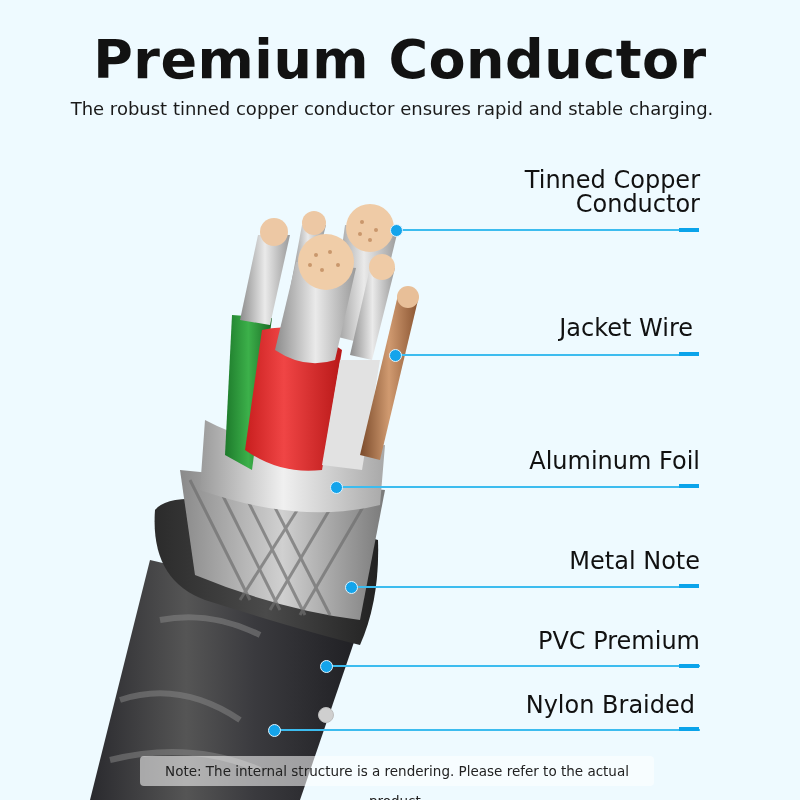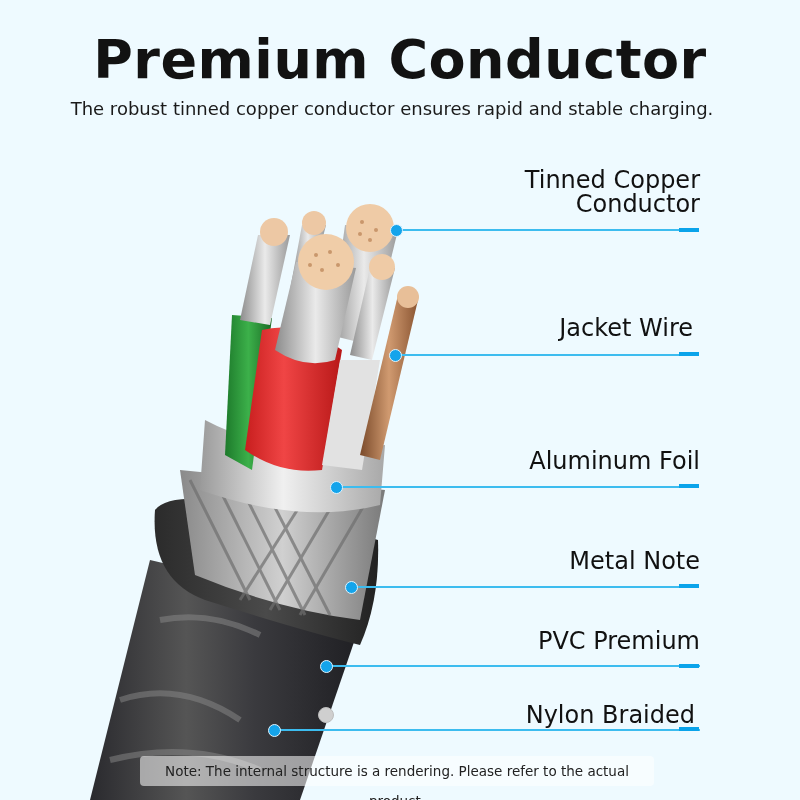--- a/index.html
+++ b/index.html
@@ -151,20 +151,20 @@
 </div>
 
 <div>
   <div class="label" style="top:629px;">PVC Premium</div>
   <div class="line" style="left:328px; top:665px; width:372px;"></div>
   <div class="tick" style="left:679px; top:664px;"></div>
   <div class="dot" style="left:320px; top:660px;"></div>
 </div>
 
 <div>
-  <div class="label" style="top:693px; right:105px;margin-top:10px;">Nylon Braided</div>
+  <div class="label" style="top:693px; right:105px;">Nylon Braided</div>
   <div class="line" style="left:274px; top:729px; width:426px;"></div>
   <div class="tick" style="left:679px; top:727px;"></div>
   <div class="dot" style="left:268px; top:724px;"></div>
   <div class="dot grey" style="left:318px; top:707px;"></div>
 </div>
 
 <div class="note">Note: The internal structure is a rendering. Please refer to the actual product.</div>
 
 </body></html>

